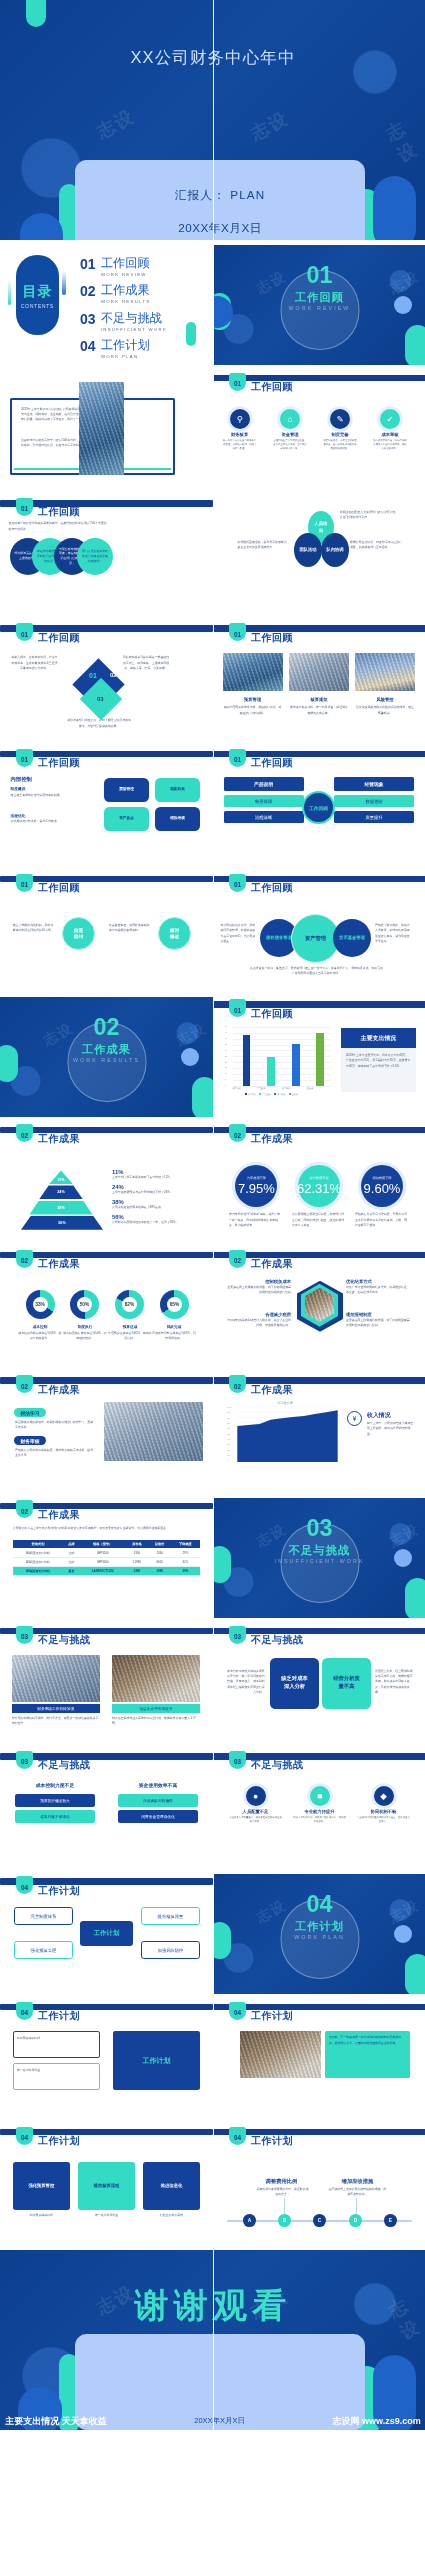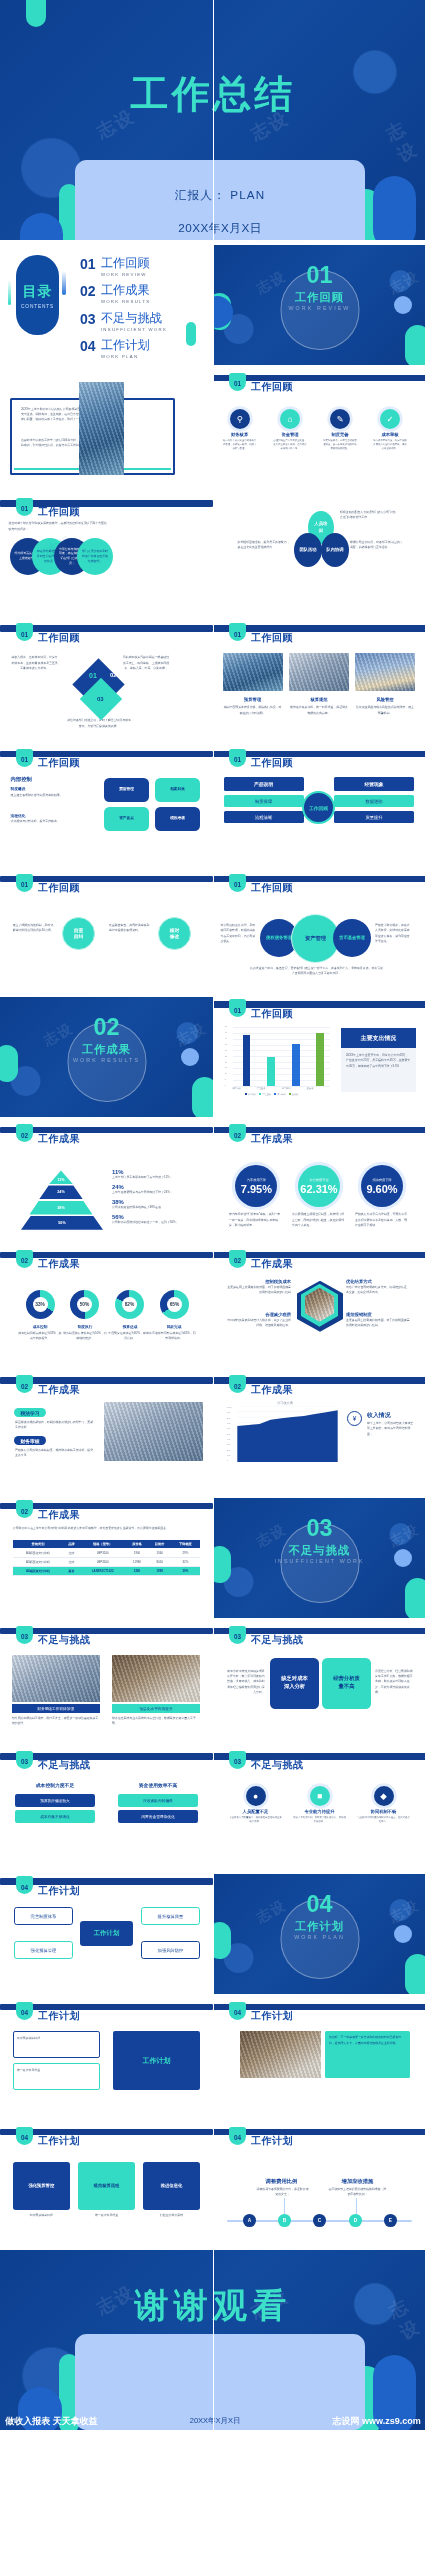--- a/index.html
+++ b/index.html
@@ -121,21 +121,21 @@
   .donut { position:absolute; width:29px; height:29px; border-radius:50%; }
   .donut .hole { position:absolute; left:7px; top:7px; width:15px; height:15px;
       background:#fff; border-radius:50%; display:flex; align-items:center; justify-content:center;
       font-size:4.8px; font-weight:bold; color:#2b3a50; }
 
   
   .pcirc { position:absolute; width:42px; height:42px; border-radius:50%;
       display:flex; flex-direction:column; align-items:center; justify-content:center;
       box-shadow:0 0 0 3.2px rgba(190,215,250,.45); }
   .pcirc .cap { font-size:3.2px; color:rgba(255,255,255,.9); margin-bottom:1.1px;}
-  .pcirc .val { font-size:11px; font-weight:bold; color:#fff; }
+  .pcirc .val { font-size:13px; font-weight:normal; color:#fff; }
 
   
   .hex { position:absolute; width:46px; height:51px; background:#33dbc4;
       clip-path:polygon(50% 0,100% 25%,100% 75%,50% 100%,0 75%,0 25%); }
   .hex.n { background:#123c8c; }
 
   
   .photo { position:absolute; background:
       linear-gradient(160deg,#8fb6d8 0%,#4d7fae 35%,#2f5f8e 65%,#6ea3c6 100%);
       overflow:hidden; }
@@ -177,21 +177,21 @@
 
 <div class="slide full bg-dark">
   <div class="pill" style="left:25.6px;top:-21px;width:20px;height:48px;"></div>
   <div class="pill" style="left:59px;top:184px;width:20px;height:75px;"></div>
   <div class="pill-blue" style="left:20px;top:213px;width:43px;height:59px;"></div>
   <div class="pill" style="left:349px;top:189px;width:33px;height:69px;"></div>
   <div class="pill-blue" style="left:373px;top:176px;width:43px;height:75px;"></div>
   <div class="wm" style="left:96px;top:112px;">志设</div>
   <div class="wm" style="left:250px;top:114px;">志设</div>
   <div class="wm" style="left:391px;top:114px;">志设</div>
-  <div class="cover-title-main">工作总结</div>
+  <div class="cover-title-sub">XX公司财务中心年中</div>
   <div class="cover-card">
     <div class="line cover-presenter">汇报人： PLAN</div>
     <div class="line cover-date">20XX年X月X日</div>
   </div>
 </div>
 <div class="divider-h"></div>
 
 <div class="row">
   <div class="slide half bg-light">
     <div class="cts-shield">
@@ -916,20 +916,20 @@
   <div class="pill" style="left:59px;top:104px;width:20px;height:80px;"></div>
   <div class="pill-blue" style="left:18px;top:137px;width:44px;height:48px;"></div>
   <div class="pill" style="left:349px;top:116px;width:34px;height:69px;"></div>
   <div class="pill-blue" style="left:373px;top:105px;width:43px;height:80px;"></div>
   <div class="wm" style="left:96px;top:38px;">志设</div>
   <div class="wm" style="left:250px;top:42px;">志设</div>
   <div class="wm" style="left:394px;top:42px;">志设</div>
   <div class="thanks">谢谢观看</div>
   <div style="position:absolute;left:75px;top:84px;width:290px;height:96px;background:#b3cdfa;border-radius:11.7px;"></div>
   <div class="footer">
-    <span>做收入报表 天天拿收益</span>
+    <span>主要支出情况 天天拿收益</span>
     <span class="mid">20XX年X月X日</span>
     <span>志设网 www.zs9.com</span>
   </div>
 </div>
 
 </div>
 
 
 </body></html>

